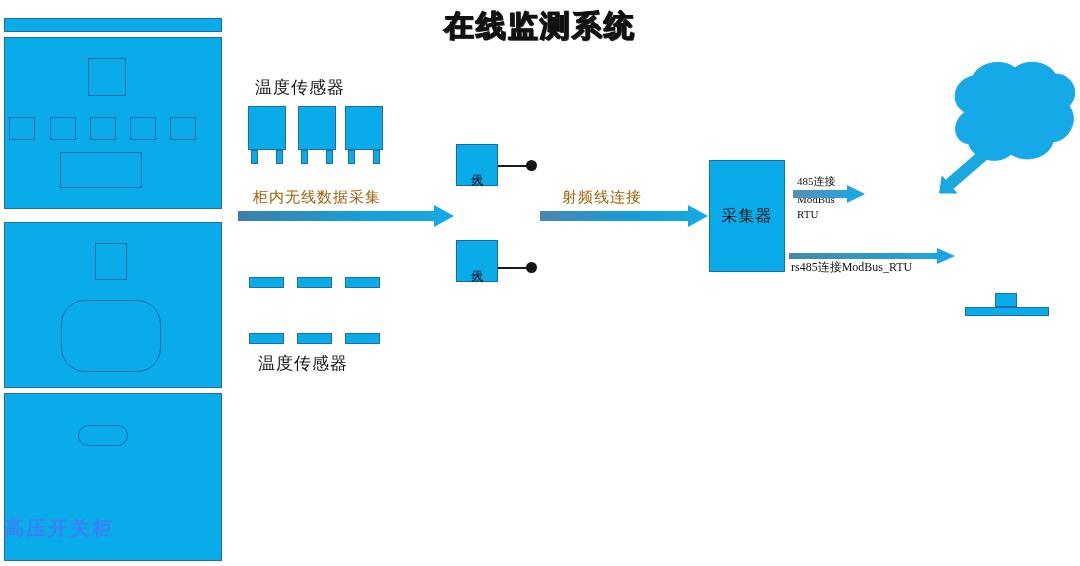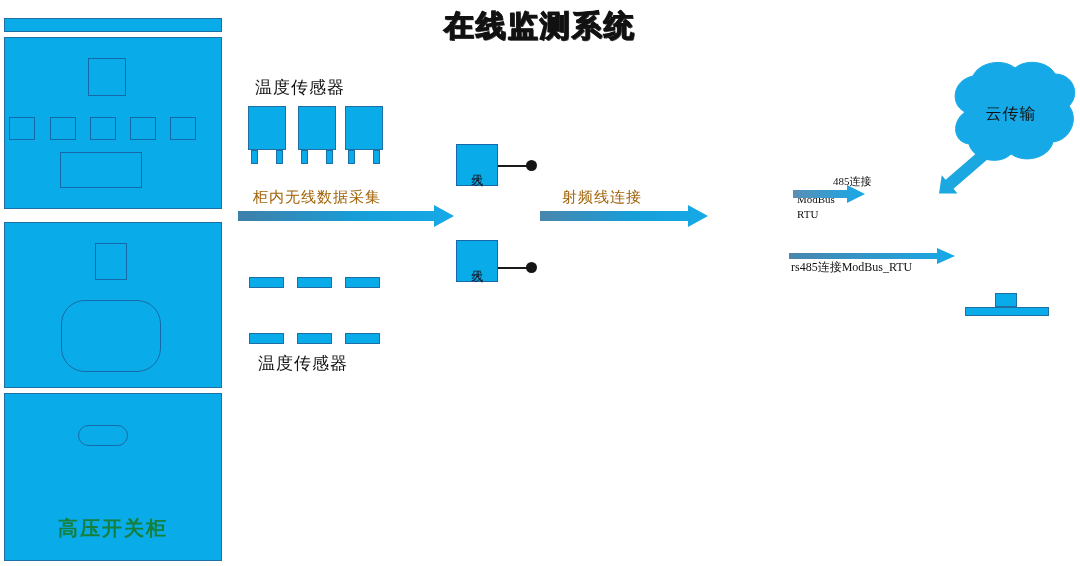--- a/index.html
+++ b/index.html
@@ -35,22 +35,22 @@
 
   #cab-sq-big{left:88px;top:58px;width:38px;height:38px;}
   .cab-sm{top:117px;width:26px;height:23px;}
   #cab-sm1{left:9px;} #cab-sm2{left:50px;} #cab-sm3{left:90px;}
   #cab-sm4{left:130px;} #cab-sm5{left:170px;}
   #cab-rect{left:60px;top:152px;width:82px;height:36px;}
   #cab-sq2{left:95px;top:243px;width:32px;height:37px;}
   #cab-round{left:61px;top:300px;width:100px;height:72px;border-radius:24px;}
   #cab-pill{left:78px;top:425px;width:50px;height:21px;border-radius:11px;}
   #cab-label{
-    left:4px;top:515px;width:218px;text-align:center;
-    font-size:20px;font-weight:bold;color:#15803d;letter-spacing:2px;
+    left:4px;top:515px;width:218px;text-align:left;
+    font-size:20px;font-weight:bold;color:#3b82f6;letter-spacing:2px;
   }
 
   
   #ts-label-top{left:255px;top:76px;font-size:17px;color:#111;letter-spacing:1px;}
   .sensor{width:38px;height:58px;}
   .sensor .body{position:absolute;left:0;top:0;width:38px;height:44px;}
   .sensor .leg{position:absolute;top:44px;width:7px;height:14px;}
   .sensor .leg.l{left:3px;} .sensor .leg.r{left:28px;}
   #sensor1{left:248px;top:106px;} #sensor2{left:298px;top:106px;} #sensor3{left:345px;top:106px;}
 
@@ -80,21 +80,21 @@
   #stub1-line{left:498px;top:165px;width:30px;}
   #stub1-dot{left:526px;top:160px;}
   #stub2-line{left:498px;top:267px;width:30px;}
   #stub2-dot{left:526px;top:262px;}
 
   
   #collector{left:709px;top:160px;width:76px;height:112px;display:flex;align-items:center;justify-content:center;}
   #collector span{font-size:16px;color:#111;letter-spacing:1px;}
 
   
-  #lbl-485-1{left:797px;top:174px;font-size:11px;color:#111;white-space:nowrap;margin-left:36px;}
+  #lbl-485-1{left:797px;top:174px;font-size:11px;color:#111;white-space:nowrap;}
   #lbl-485-2{left:797px;top:193px;font-size:11px;color:#111;white-space:nowrap;}
   #lbl-485-3{left:797px;top:208px;font-size:11px;color:#111;white-space:nowrap;}
   #lbl-rs485{left:791px;top:259px;font-size:12px;color:#111;white-space:nowrap;}
 
   
   #dtu-wrap{left:866px;top:155px;width:68px;height:68px;}
   #dtu-band-top{position:absolute;left:4px;top:0;width:60px;height:7px;background:#1b8fc4;border:1px solid #17628f;box-sizing:border-box;}
   #dtu-band-bot{position:absolute;left:4px;bottom:0;width:60px;height:7px;background:#1b8fc4;border:1px solid #17628f;box-sizing:border-box;}
   #dtu-body{position:absolute;left:0;top:6px;width:68px;height:56px;background:#1bb2ee;border:1px solid #1669a8;box-sizing:border-box;display:flex;align-items:center;justify-content:center;}
   #dtu-body span{font-size:19px;font-weight:bold;color:#0d1b3a;letter-spacing:0px;}
@@ -196,20 +196,23 @@
         <linearGradient id="gradB" x1="0" y1="0" x2="1" y2="0">
           <stop offset="0" stop-color="#4a86ad"></stop>
           <stop offset="0.55" stop-color="#179ed8"></stop>
           <stop offset="1" stop-color="#16a9e8"></stop>
         </linearGradient>
       </defs>
       <path d="M0 6 L148 6 L148 0 L168 11 L148 22 L148 16 L0 16 Z" fill="url(#gradB)"></path>
     </svg>
   </div>
 
+  <div class="abs blue" id="collector">
+    <span>采集器</span>
+  </div>
 
   <div class="abs" id="lbl-485-1">485连接</div>
   <div class="abs" id="lbl-485-2">ModBus</div>
   <div class="abs" id="lbl-485-3">RTU</div>
   <div class="abs" style="left:793px;top:185px;">
     <svg width="72" height="18" viewBox="0 0 72 18">
       <defs>
         <linearGradient id="gradC" x1="0" y1="0" x2="1" y2="0">
           <stop offset="0" stop-color="#5a8fb4"></stop>
           <stop offset="1" stop-color="#16a9e8"></stop>
@@ -242,18 +245,17 @@
   </div>
 
   <div class="abs" id="cloud">
     <svg width="132" height="106" viewBox="0 0 132 106">
       <path d="M20 52 C4 44 8 20 28 16 C34 2 58 -2 70 8
                C82 -2 104 2 110 14 C128 14 136 34 124 46
                C134 58 126 80 108 82 C104 98 80 104 66 94
                C54 106 28 100 24 84 C8 82 6 62 20 52 Z" fill="#16a9e8" stroke="#16a9e8" stroke-width="1"></path>
     </svg>
   </div>
-  <div class="abs" id="cloud-text">云传输</div>
 
   <div class="abs blue" id="mon-neck"></div>
   <div class="abs blue" id="mon-base"></div>
 
 </div>
 
 </body></html>

